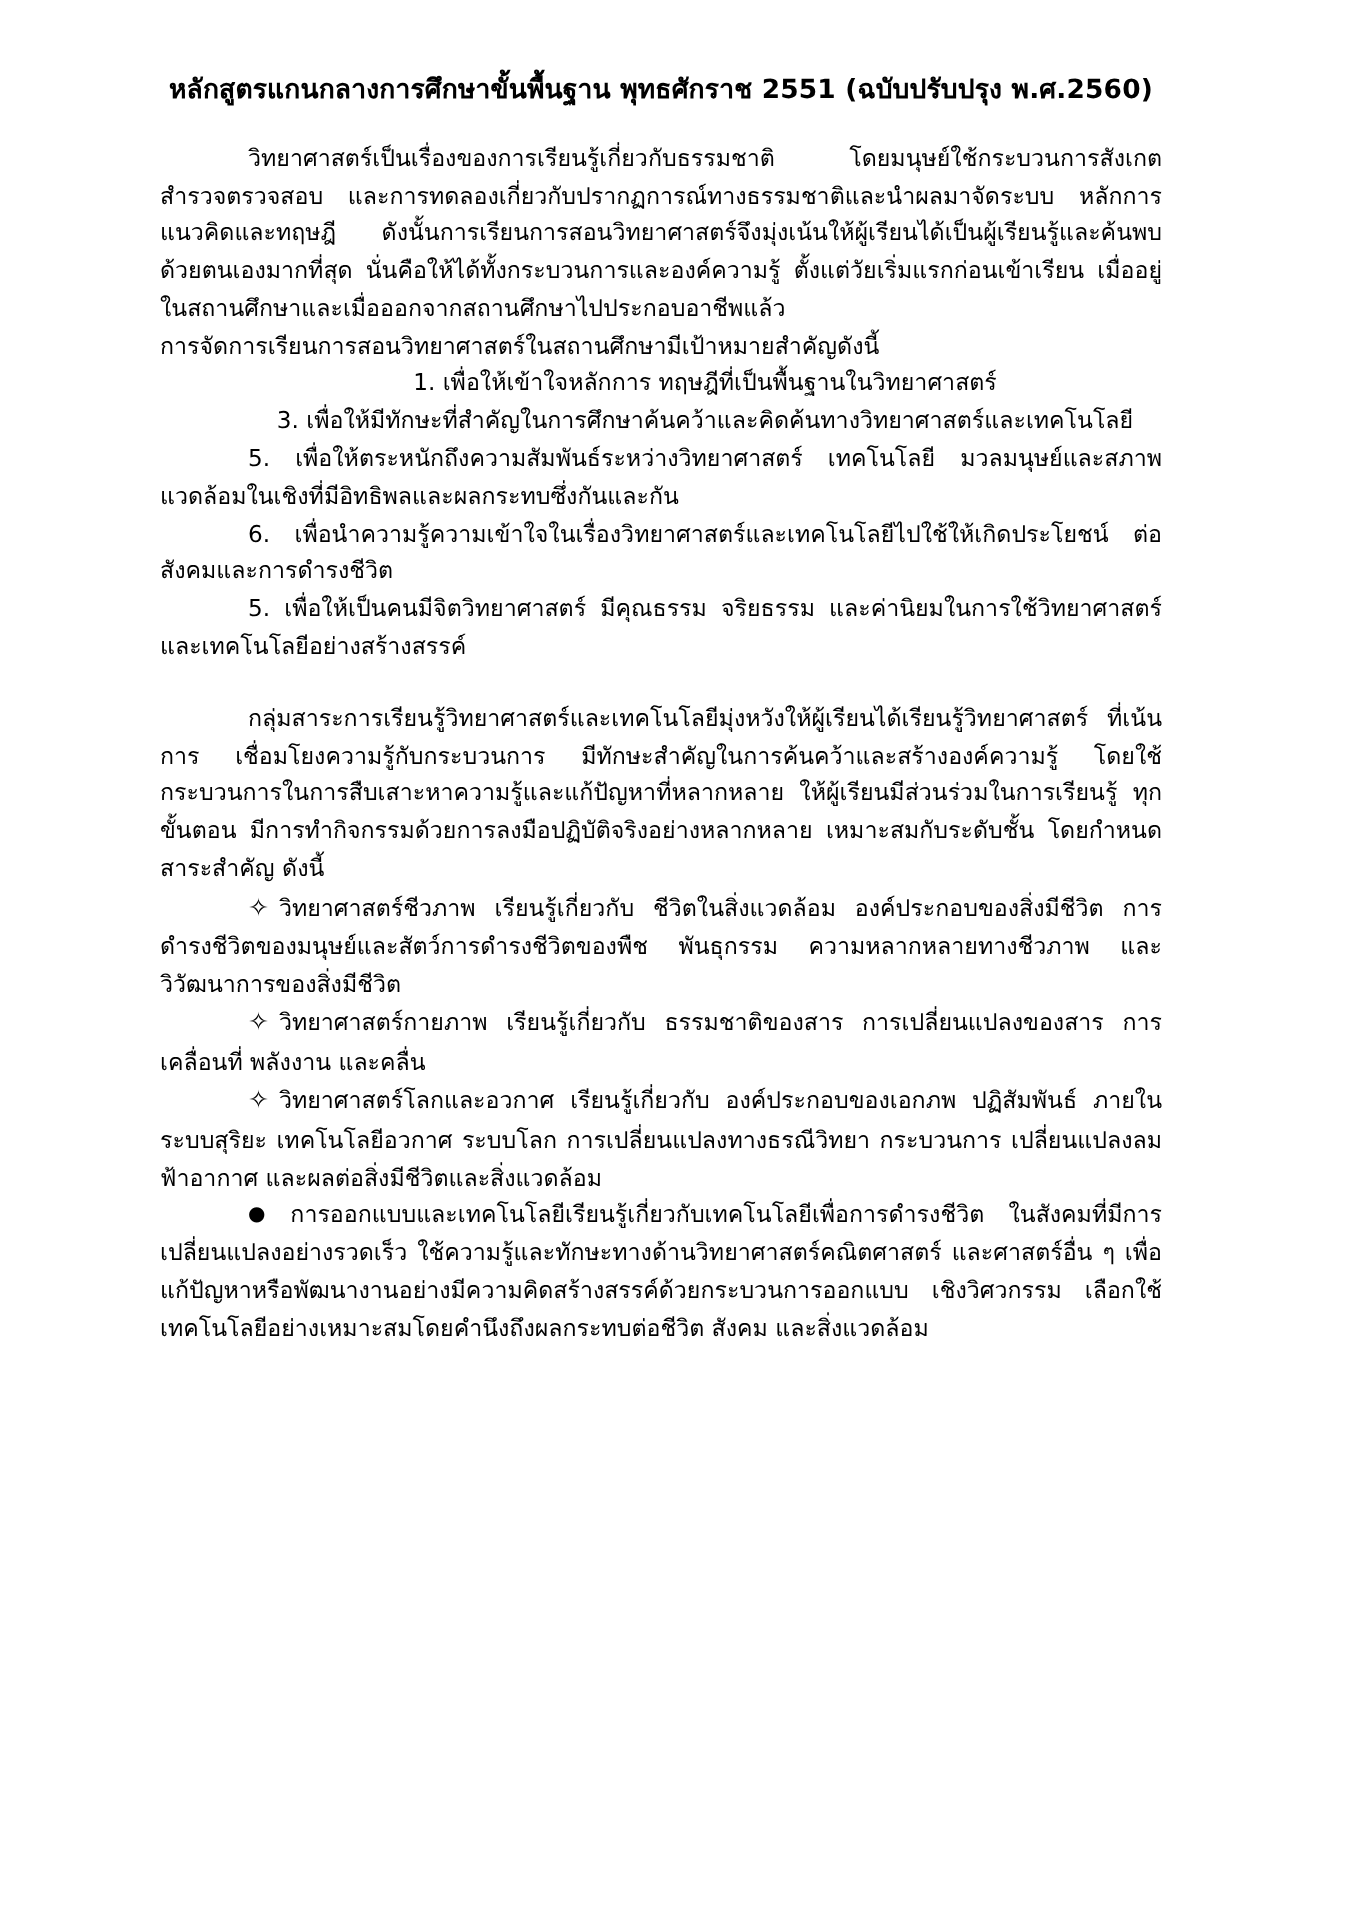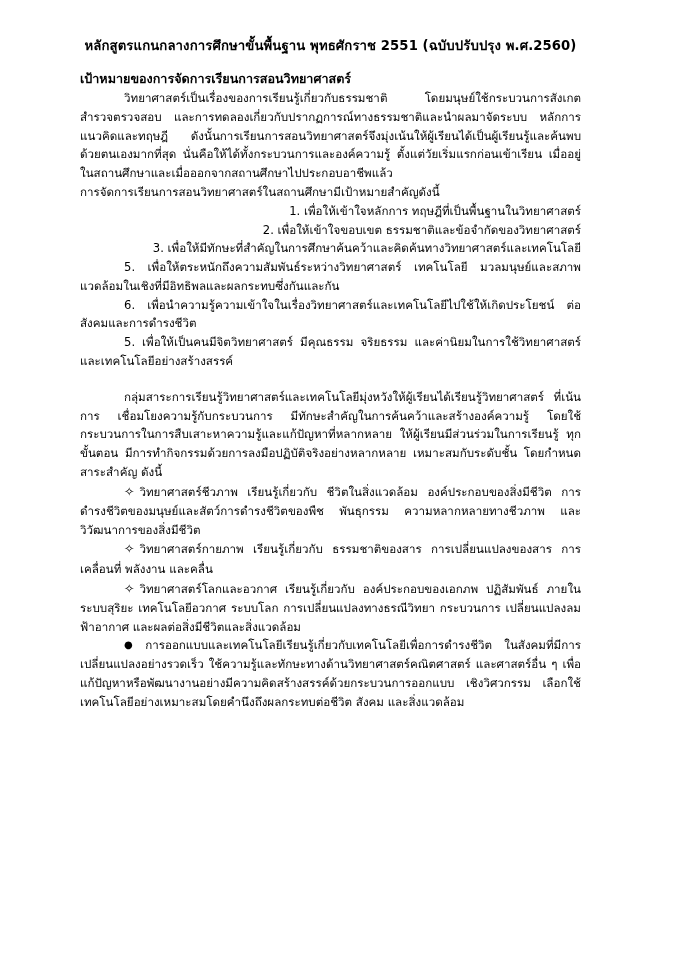--- a/index.html
+++ b/index.html
@@ -60,21 +60,21 @@
 
   .num-item {
     font-size: 11.6px;
     line-height: 1.62;
     margin: 0;
     text-align: justify;
     text-indent: 44px;
   }
 
   .num-item.nowrap-short {
-    text-align: right;
+    text-align: center;
   }
 
   .bullet-item {
     font-size: 11.6px;
     line-height: 1.62;
     margin: 0;
     text-align: justify;
     text-indent: 44px;
   }
 
@@ -94,28 +94,26 @@
   }
   .sp-lg { height: 17px; }
 </style>
 </head>
 <body>
 
 <div class="page">
 
   <h1 class="doc-title">หลักสูตรแกนกลางการศึกษาขั้นพื้นฐาน พุทธศักราช 2551 (ฉบับปรับปรุง พ.ศ.2560)</h1>
 
-  <h2 class="section-heading">เป้าหมายของการจัดการเรียนการสอนวิทยาศาสตร์</h2>
 
   <p class="para indent">วิทยาศาสตร์เป็นเรื่องของการเรียนรู้เกี่ยวกับธรรมชาติ โดยมนุษย์ใช้กระบวนการสังเกต สำรวจตรวจสอบ และการทดลองเกี่ยวกับปรากฏการณ์ทางธรรมชาติและนำผลมาจัดระบบ หลักการ แนวคิดและทฤษฎี ดังนั้นการเรียนการสอนวิทยาศาสตร์จึงมุ่งเน้นให้ผู้เรียนได้เป็นผู้เรียนรู้และค้นพบด้วยตนเองมากที่สุด  นั่นคือให้ได้ทั้งกระบวนการและองค์ความรู้  ตั้งแต่วัยเริ่มแรกก่อนเข้าเรียน  เมื่ออยู่ในสถานศึกษาและเมื่อออกจากสถานศึกษาไปประกอบอาชีพแล้ว</p>
 
   <p class="para hang">การจัดการเรียนการสอนวิทยาศาสตร์ในสถานศึกษามีเป้าหมายสำคัญดังนี้</p>
 
   <p class="num-item nowrap-short">1. เพื่อให้เข้าใจหลักการ ทฤษฎีที่เป็นพื้นฐานในวิทยาศาสตร์</p>
-  <p class="num-item nowrap-short">2. เพื่อให้เข้าใจขอบเขต ธรรมชาติและข้อจำกัดของวิทยาศาสตร์</p>
   <p class="num-item nowrap-short">3. เพื่อให้มีทักษะที่สำคัญในการศึกษาค้นคว้าและคิดค้นทางวิทยาศาสตร์และเทคโนโลยี</p>
   <p class="num-item">5. เพื่อให้ตระหนักถึงความสัมพันธ์ระหว่างวิทยาศาสตร์ เทคโนโลยี มวลมนุษย์และสภาพแวดล้อมในเชิงที่มีอิทธิพลและผลกระทบซึ่งกันและกัน</p>
   <p class="num-item">6. เพื่อนำความรู้ความเข้าใจในเรื่องวิทยาศาสตร์และเทคโนโลยีไปใช้ให้เกิดประโยชน์   ต่อสังคมและการดำรงชีวิต</p>
   <p class="num-item">5. เพื่อให้เป็นคนมีจิตวิทยาศาสตร์ มีคุณธรรม จริยธรรม และค่านิยมในการใช้วิทยาศาสตร์และเทคโนโลยีอย่างสร้างสรรค์</p>
 
   <div class="sp-lg"></div>
 
 
   <p class="para indent">กลุ่มสาระการเรียนรู้วิทยาศาสตร์และเทคโนโลยีมุ่งหวังให้ผู้เรียนได้เรียนรู้วิทยาศาสตร์ ที่เน้นการ เชื่อมโยงความรู้กับกระบวนการ มีทักษะสำคัญในการค้นคว้าและสร้างองค์ความรู้ โดยใช้ กระบวนการในการสืบเสาะหาความรู้และแก้ปัญหาที่หลากหลาย ให้ผู้เรียนมีส่วนร่วมในการเรียนรู้ ทุกขั้นตอน มีการทำกิจกรรมด้วยการลงมือปฏิบัติจริงอย่างหลากหลาย เหมาะสมกับระดับชั้น โดยกำหนดสาระสำคัญ ดังนี้</p>
 

